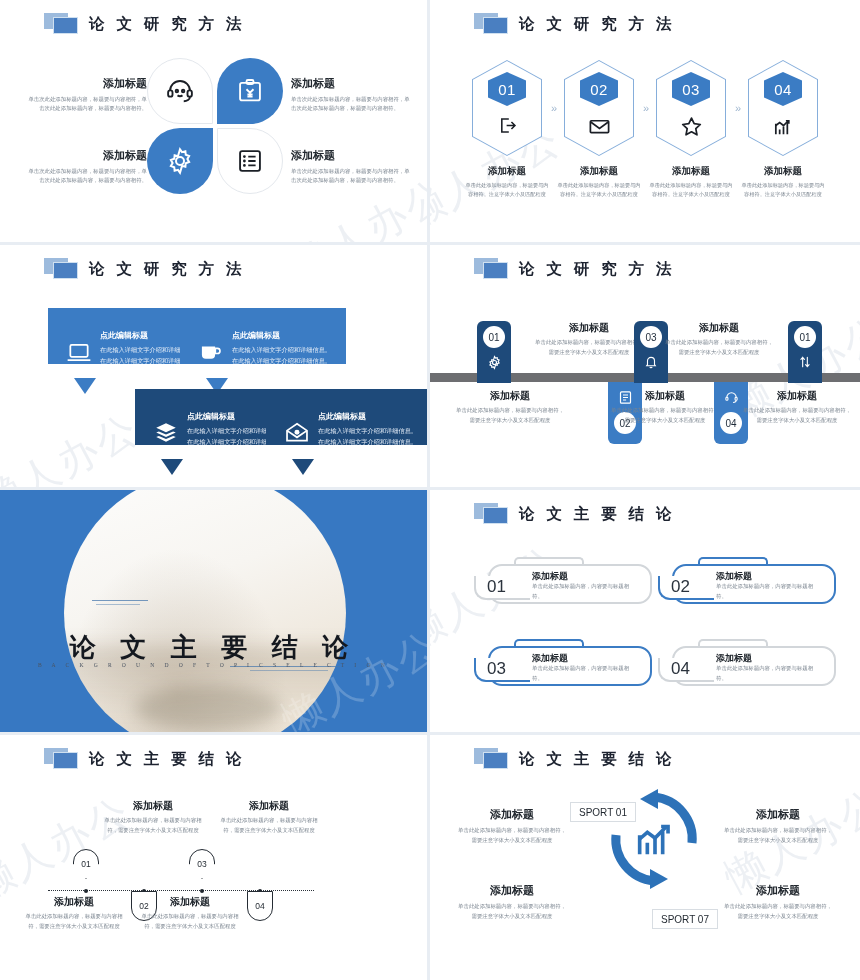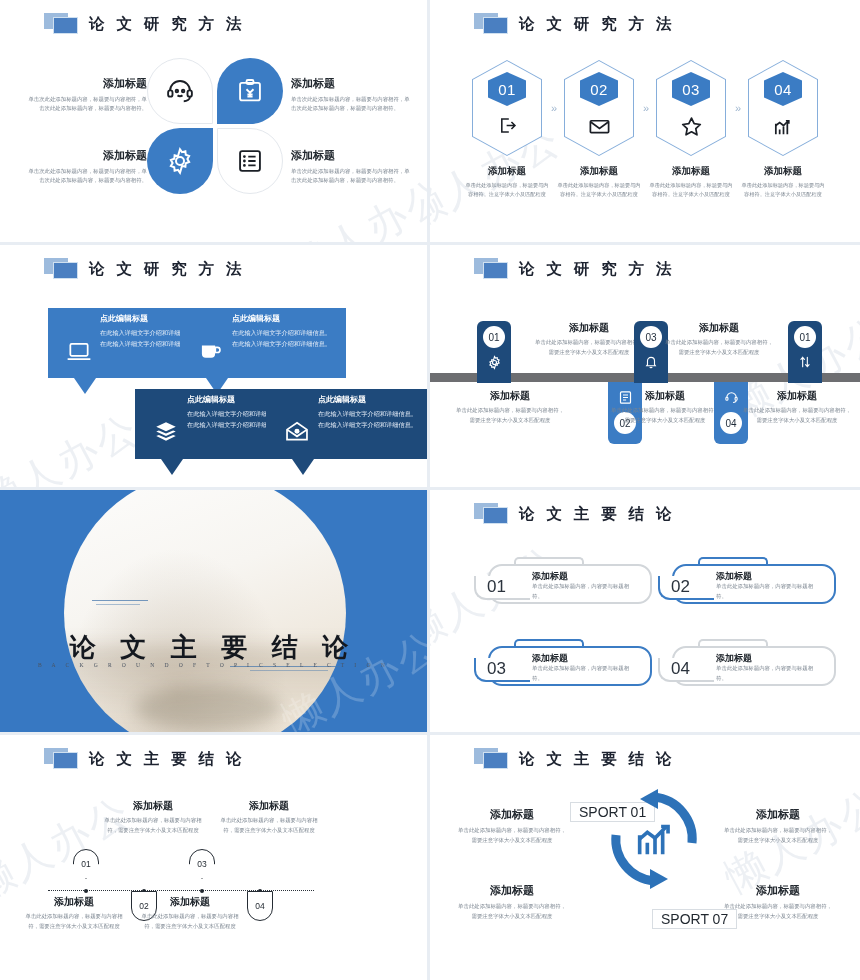--- a/index.html
+++ b/index.html
@@ -67,21 +67,21 @@
         background:#3b7cc4; color:#fff; font-size:15px; display:flex;
         align-items:center; justify-content:center; letter-spacing:.5px; }
   .hexicon { position:relative; margin-top:9px; }
   .hexsep { width:20px; text-align:center; color:#9fb6cf; font-size:11px;
             margin-top:42px; letter-spacing:-2px; }
   .s2-cap { margin-top:9px; text-align:center; width:88px; margin-left:-8px; }
   .s2-cap .t { font-size:9.5px; font-weight:bold; color:#22282f; margin-bottom:3px; }
   .s2-cap .d { font-size:5.2px; color:#7a848f; line-height:1.8; }
 
   
-  .bub { position:absolute; width:166px; height:70px; padding:5px 10px 0 10px;
+  .bub { position:absolute; width:166px; height:56px; padding:22px 10px 0 10px;
          display:flex; }
   .bub::after { content:""; position:absolute; left:26px; top:100%;
          border-left:11px solid transparent; border-right:11px solid transparent;
          border-top:16px solid inherit; }
   .bub .ic { width:42px; flex:none; display:flex; align-items:center;
              justify-content:center; padding-top:10px; }
   .bub .bd { flex:1; }
   .bub .t { font-size:8px; font-weight:bold; color:#fff; margin-bottom:4px; }
   .bub .d { font-size:6.2px; color:#e6eef8; line-height:1.75; }
   .bub.light { background:#3b7cc4; }
@@ -166,21 +166,21 @@
   .s7-cap .t { font-size:10px; font-weight:bold; color:#22282f; margin-bottom:3px; }
   .s7-cap .d { font-size:5.4px; color:#7a848f; line-height:1.8; }
   .s7-circle { position:absolute; left:325px; top:118px; width:78px; height:78px;
       border-radius:50%; background:#3b7cc4; color:#fff; font-size:12px;
       font-weight:bold; display:flex; flex-direction:column; align-items:center;
       justify-content:center; line-height:1.45; }
 
   
   .s8c { position:absolute; left:174px; top:54px; width:100px; height:100px; }
   .s8-lab { position:absolute; height:20px; background:#fff; border:1px solid #d8dde2;
-      font-size:14px; color:#1f262e; display:flex; align-items:center; padding:0 8px;
+      font-size:10px; color:#1f262e; display:flex; align-items:center; padding:0 8px;
       font-family:"Liberation Sans",sans-serif; }
   .s8-cap { position:absolute; width:112px; text-align:center; }
   .s8-cap .t { font-size:11px; font-weight:bold; color:#22282f; margin-bottom:4px; }
   .s8-cap .d { font-size:5.4px; color:#7a848f; line-height:1.8; }
 </style>
 </head>
 <body>
 
 <div class="slide">
   <div class="hdr">

